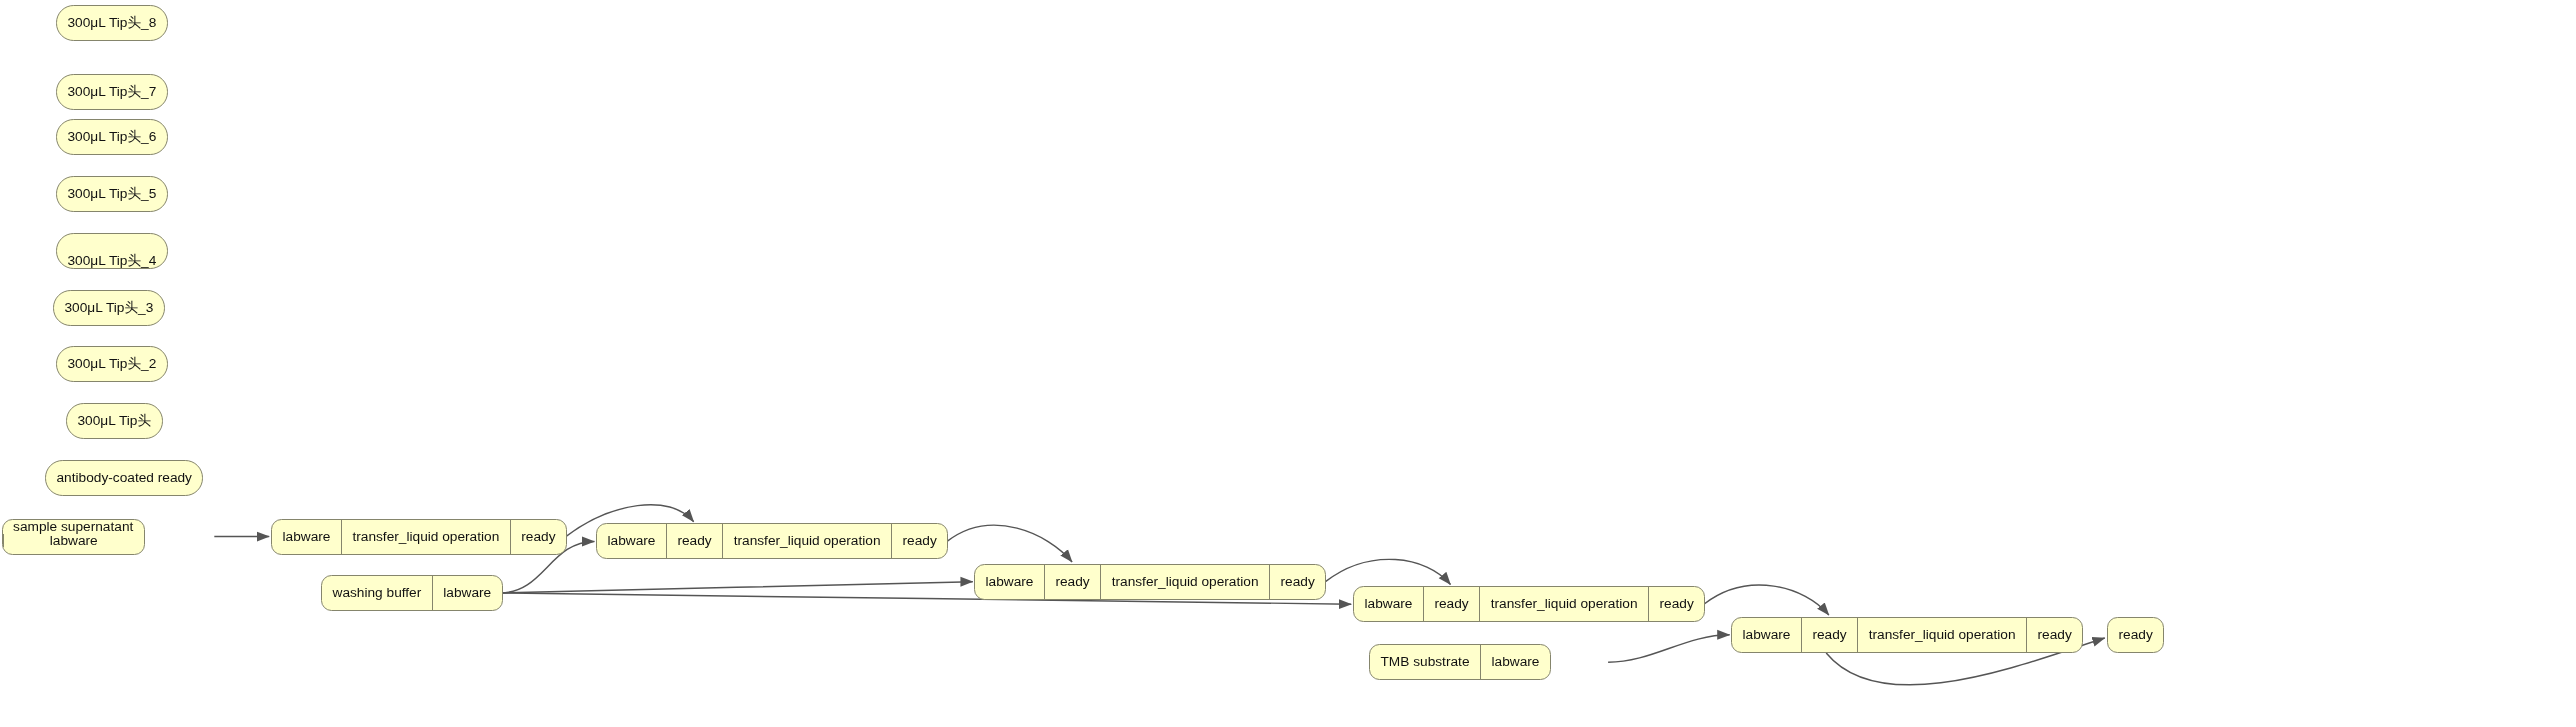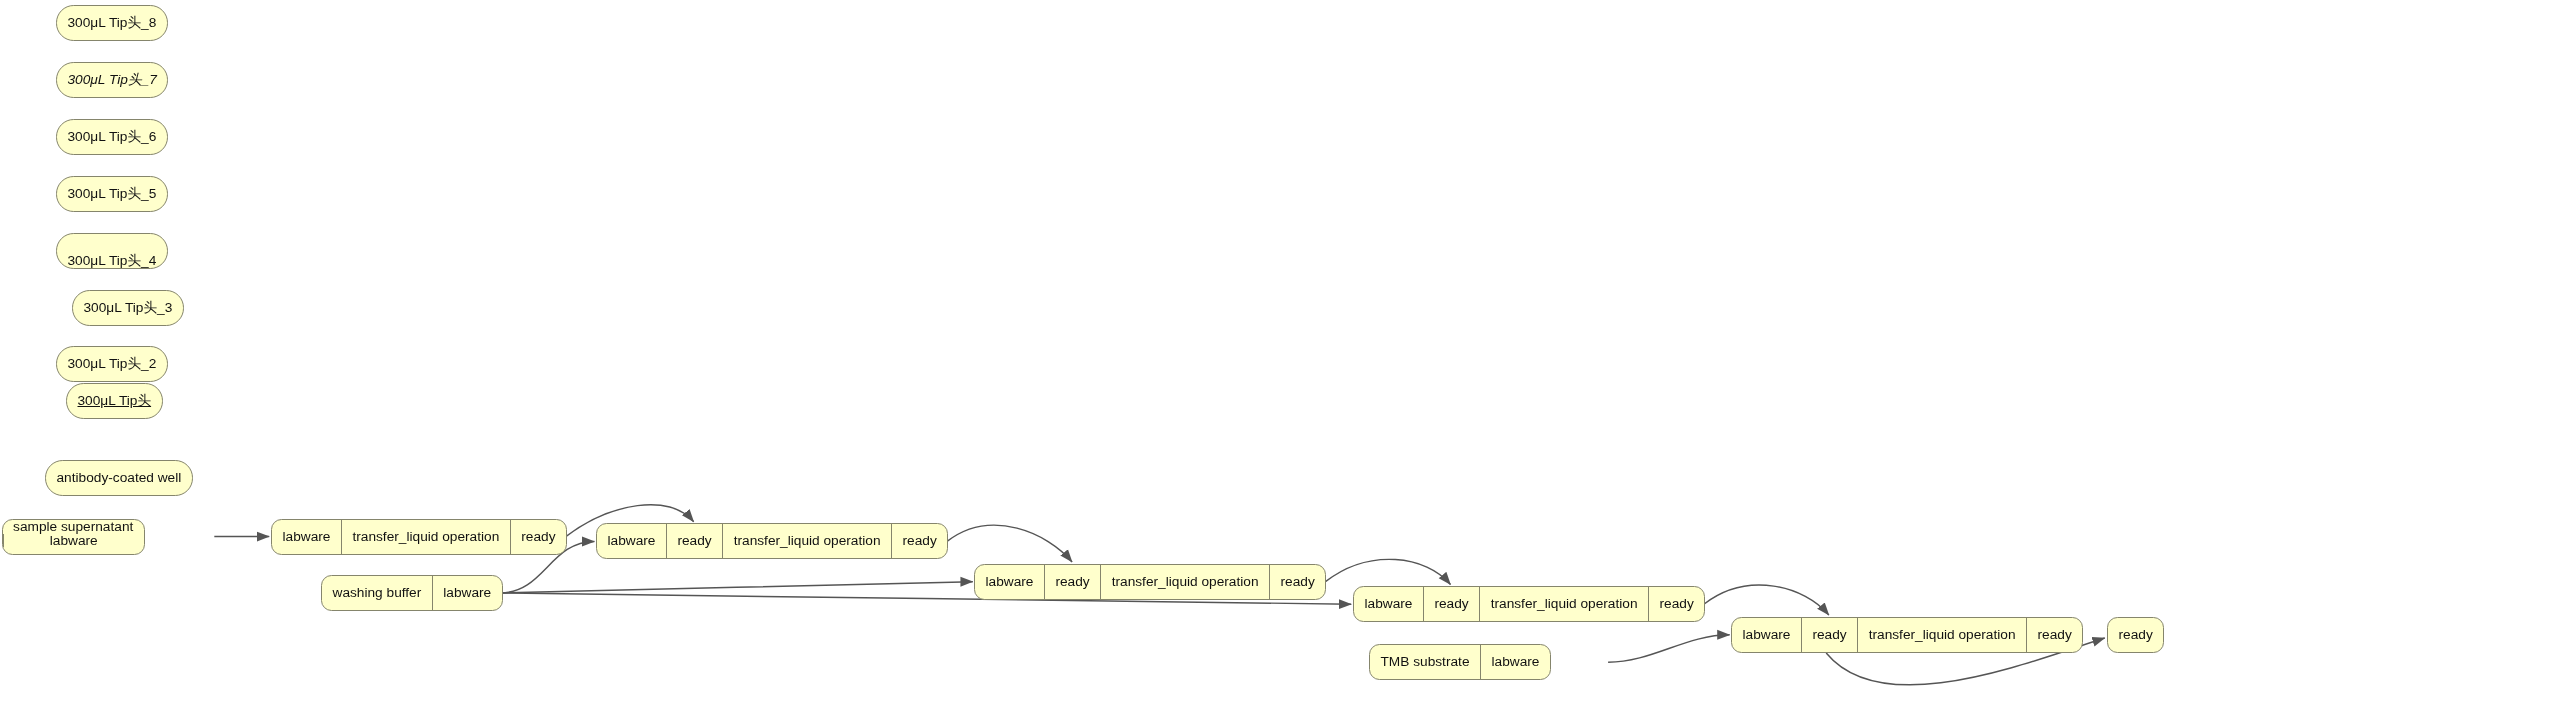--- a/index.html
+++ b/index.html
@@ -52,43 +52,43 @@
       <path d="M 1176.015625 672.5 C 1230.36953125 630.5, 1301.3125 662, 1331.3125 698" class="edge" marker-end="url(#arrowhead)"></path>
       <path d="M 1646.015625 722.5 C 1700.36953125 680.5, 1771.3125 690, 1801.3125 726" class="edge" marker-end="url(#arrowhead)"></path>
       <path d="M 2116.015625 750.5 C 2170.36953125 708.5, 2241.3125 728, 2271.3125 764" class="edge" marker-end="url(#arrowhead)"></path>
       <path d="M 1997.09375 822.5 C 2052.09375 822.5, 2093 788.5, 2148 788.5" class="edge" marker-end="url(#arrowhead)"></path>
       <path d="M 2268 811 C 2338 896, 2519 822.5, 2614 792.5" class="edge" marker-end="url(#arrowhead)"></path>
     </svg>
 
 <div class="node" style="left: 56px; top: 4.8px;">
       <div class="cell">300μL Tip头_8</div>
     </div>
-    <div class="node" style="left: 56px; top: 62px; font-style: italic;">
+    <div class="node" style="left: 56px; top: 74px;">
       <div class="cell">300μL Tip头_7</div>
     </div>
     <div class="node" style="left: 56px; top: 119px;">
       <div class="cell">300μL Tip头_6</div>
     </div>
     <div class="node" style="left: 56px; top: 176px;">
       <div class="cell">300μL Tip头_5</div>
     </div>
     <div class="node" style="left: 56px; top: 233px; align-items: flex-end;">
       <div class="cell">300μL Tip头_4</div>
     </div>
-    <div class="node" style="left: 72px; top: 290px;">
+    <div class="node" style="left: 53px; top: 290px;">
       <div class="cell">300μL Tip头_3</div>
     </div>
     <div class="node" style="left: 56px; top: 346px;">
       <div class="cell">300μL Tip头_2</div>
     </div>
-    <div class="node" style="left: 66px; top: 383px; text-decoration: underline;">
+    <div class="node" style="left: 66px; top: 403px;">
       <div class="cell">300μL Tip头</div>
     </div>
     <div class="node" style="left: 45px; top: 460px;">
-      <div class="cell">antibody-coated well</div>
+      <div class="cell">antibody-coated ready</div>
     </div>
     <div class="node record" style="left: 1.6px; top: 519px; flex-direction: column;">
       <div class="cell">sample supernatant</div>
       <div class="cell">labware</div>
     </div>
     <div class="node record" style="left: 271px; top: 519px;">
       <div class="cell">labware</div>
       <div class="cell">transfer_liquid operation</div>
       <div class="cell">ready</div>
     </div>

